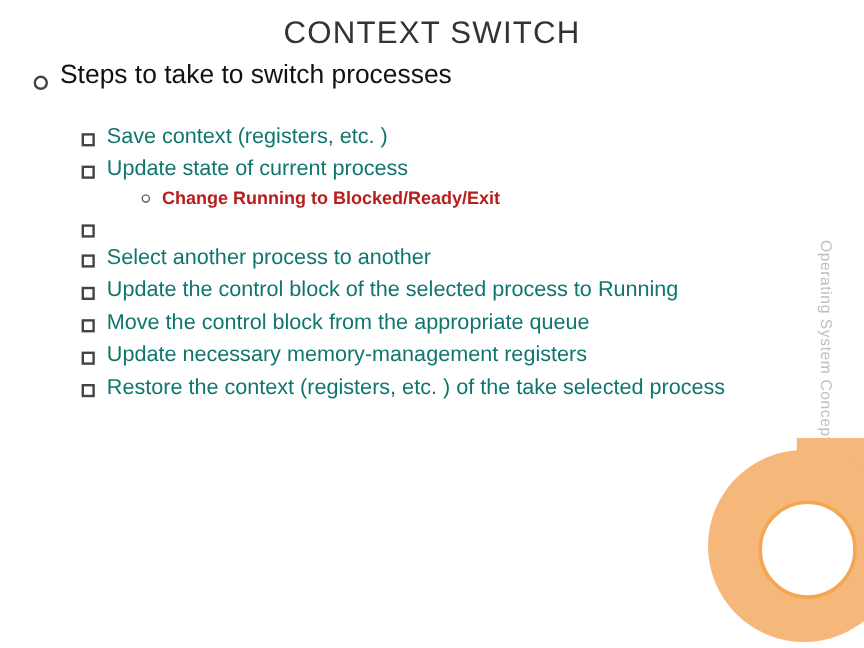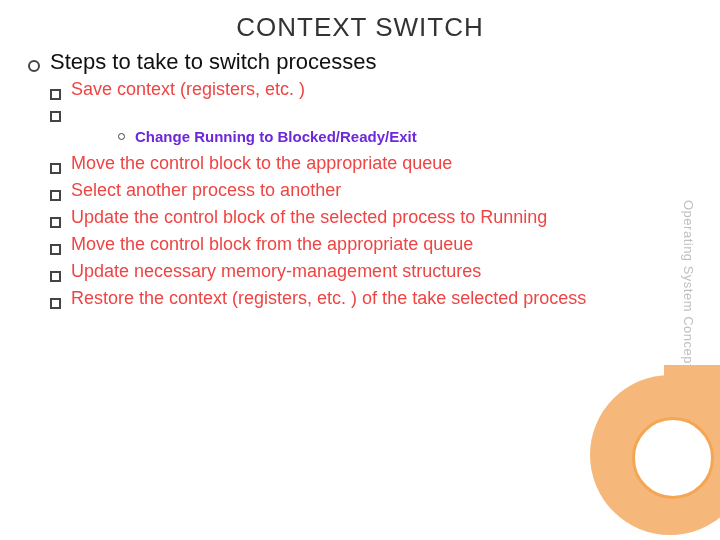--- a/index.html
+++ b/index.html
@@ -22,44 +22,44 @@
     font-size: 26px;
     letter-spacing: 1px;
     color: #333;
     font-variant: small-caps;
     margin-bottom: 6px;
   }
   .lvl1 {
     font-size: 22px;
     color: #111;
     display: flex;
-    align-items: center;
+    align-items: flex-end;
     margin-left: 0;
-    margin-bottom: 4px;
+    margin-bottom: 28px;
   }
   .lvl1 .bullet {
     width: 12px; height: 12px; border: 2px solid #444; border-radius: 50%;
     display: inline-block; margin-right: 10px; margin-top: 7px; flex-shrink: 0;
   }
   .lvl2 {
     font-size: 18px;
-    color: #ef4444;
+    color: #0f766e;
     display: flex;
-    align-items: flex-end;
-    margin-left: 22px;
+    align-items: center;
+    margin-left: 40px;
     margin-bottom: 6px;
   }
   .lvl2 .bullet {
     width: 11px; height: 11px; border: 2px solid #444;
     display: inline-block; margin-right: 10px; margin-top: 5px; flex-shrink: 0;
   }
   .lvl3 {
     font-size: 15px;
     font-weight: bold;
-    color: #6d28d9;
+    color: #b91c1c;
     display: flex;
     align-items: flex-start;
     margin-left: 90px;
     margin-bottom: 8px;
     margin-top: 4px;
   }
   .lvl3 .bullet {
     width: 7px; height: 7px; border: 1.5px solid #444; border-radius: 50%;
     display: inline-block; margin-right: 10px; margin-top: 5px; flex-shrink: 0;
   }
@@ -110,46 +110,46 @@
     <span class="bullet"></span>
     <span>Steps to take to switch processes</span>
   </div>
 
   <div class="lvl2">
     <span class="bullet"></span>
     <span>Save context (registers, etc. )</span>
   </div>
   <div class="lvl2">
     <span class="bullet"></span>
+    <span>Update state of current process</span>
   </div>
 
   <div class="lvl3">
     <span class="bullet"></span>
     <span>Change Running to Blocked/Ready/Exit</span>
   </div>
 
   <div class="lvl2">
     <span class="bullet"></span>
-    <span>Move the control block to the appropriate queue</span>
   </div>
   <div class="lvl2">
     <span class="bullet"></span>
     <span>Select another process to another</span>
   </div>
   <div class="lvl2">
     <span class="bullet"></span>
     <span>Update the control block of the selected process to Running</span>
   </div>
   <div class="lvl2">
     <span class="bullet"></span>
     <span>Move the control block from the appropriate queue</span>
   </div>
   <div class="lvl2">
     <span class="bullet"></span>
-    <span>Update necessary memory-management structures</span>
+    <span>Update necessary memory-management registers</span>
   </div>
   <div class="lvl2">
     <span class="bullet"></span>
     <span>Restore the context (registers, etc. ) of the take selected process</span>
   </div>
 
   <div class="side-label">Operating System Concepts</div>
 
   <div class="deco-strip"></div>
   <div class="deco-circle1"></div>

